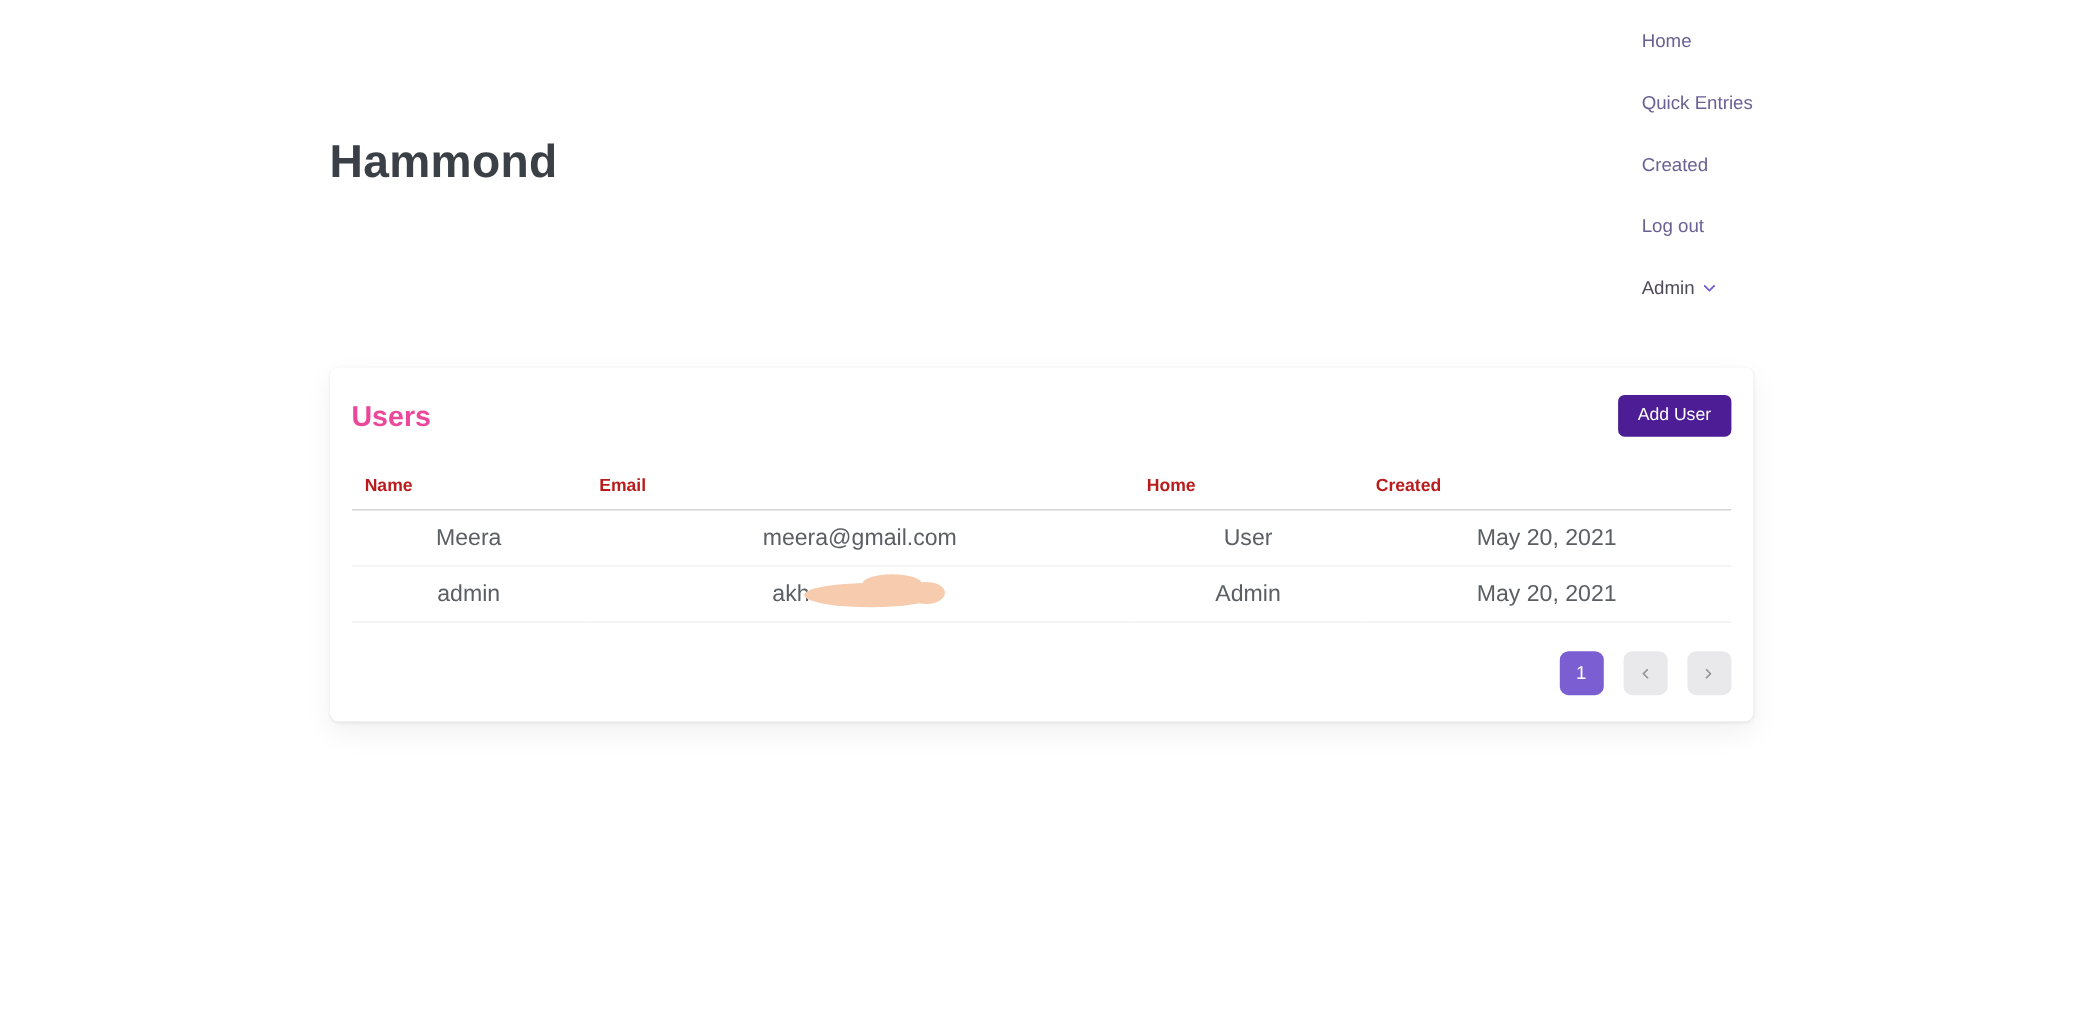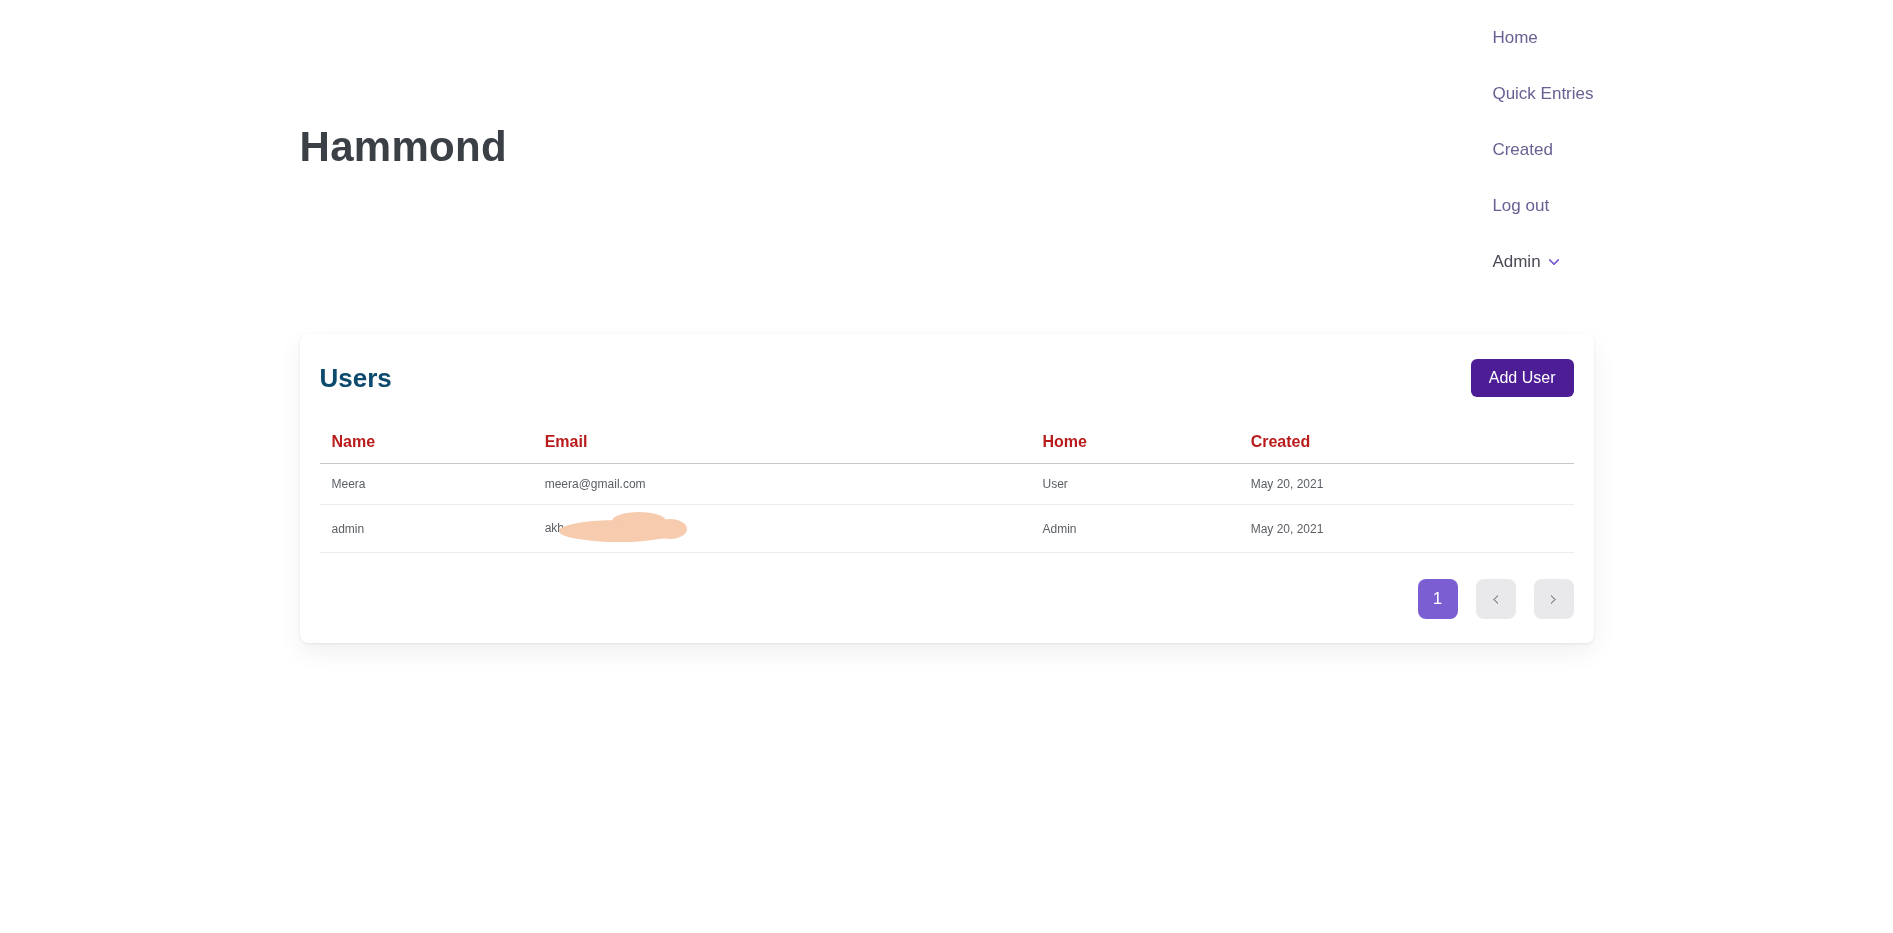--- a/index.html
+++ b/index.html
@@ -71,21 +71,21 @@
   }
   .card-head {
     display: flex;
     align-items: center;
     justify-content: space-between;
     height: 40px;
   }
   .card-title {
     font-size: 26px;
     font-weight: 700;
-    color: #0c4a6e;
+    color: #ec4899;
   }
   .btn-primary {
     background: #4c1d95;
     color: #ffffff;
     border: none;
     border-radius: 6px;
     font-family: "Liberation Sans", sans-serif;
     font-size: 16px;
     padding: 10px 18px;
     cursor: pointer;
@@ -99,25 +99,26 @@
   }
   th {
     text-align: left;
     font-size: 16px;
     font-weight: 700;
     color: #b91c1c;
     padding: 9px 12px 12px 12px;
     border-bottom: 1.5px solid #c6c8ca;
   }
   td {
-    font-size: 12px;
+    font-size: 21px;
     color: #5a5f64;
     padding: 13px 12px;
     border-bottom: 1px solid #ececec;
     vertical-align: middle;
+    text-align: center;
   }
   .redaction {
     display: inline-block;
     vertical-align: middle;
     margin-left: -7px;
     margin-top: -10px;
     margin-bottom: -8px;
   }
   
   .pagination {

